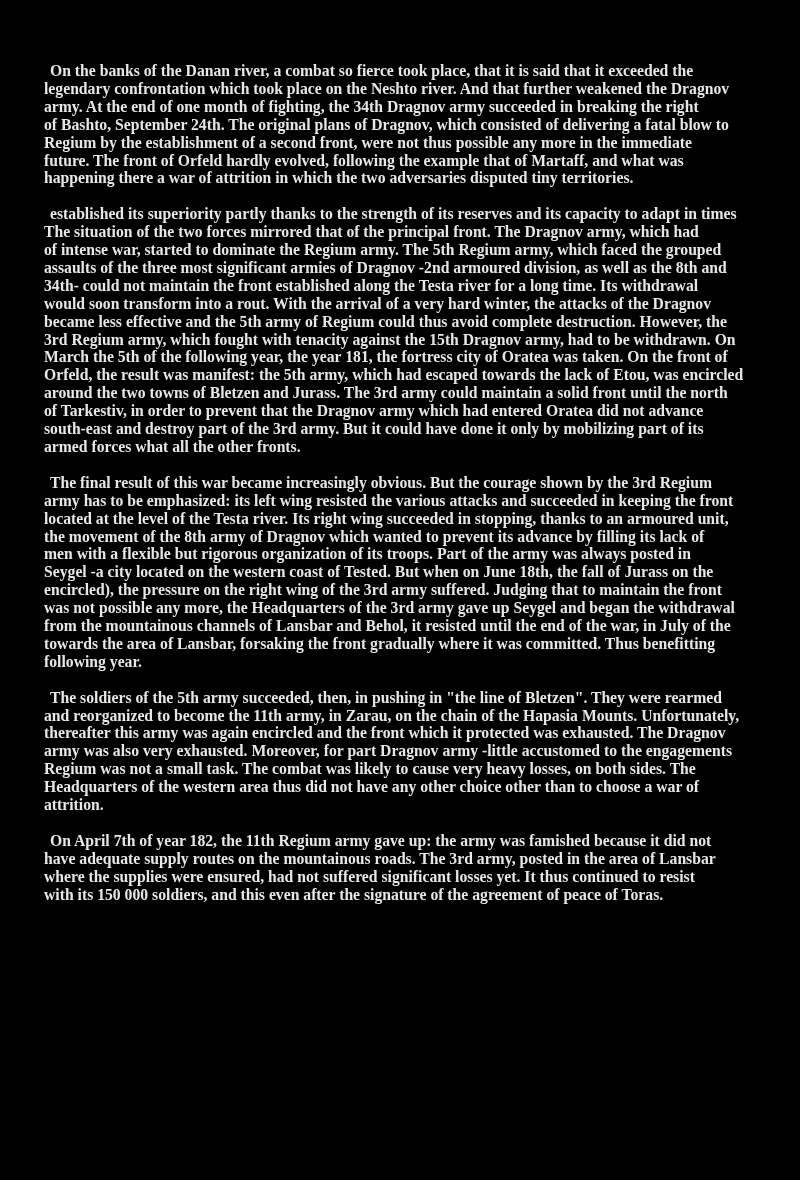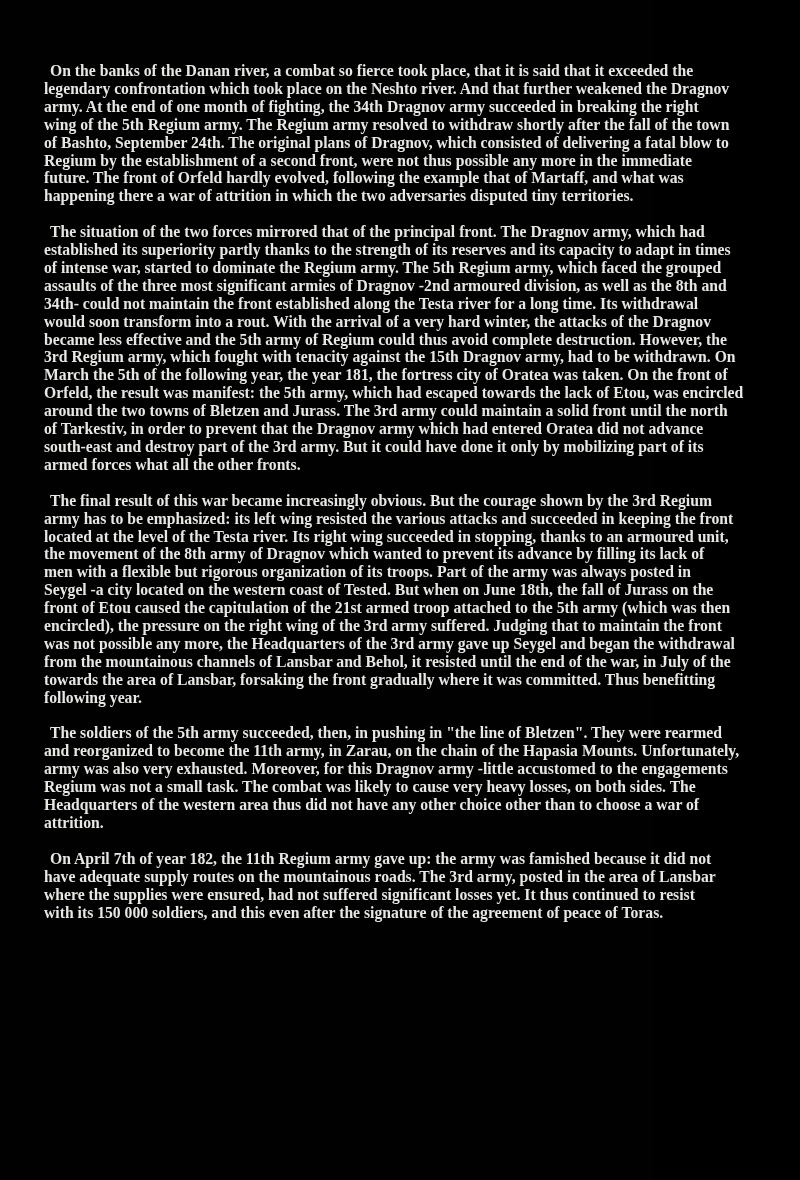--- a/index.html
+++ b/index.html
@@ -47,60 +47,59 @@
 </style>
 </head>
 <body>
 
 <div class="page">
   <div class="text-block" id="text-block" style="color: rgb(231, 231, 228);">
       <p class="paragraph">
         <span class="text-line">On the banks of the Danan river, a combat so fierce took place, that it is said that it exceeded the</span>
         <span class="text-line">legendary confrontation which took place on the Neshto river. And that further weakened the Dragnov</span>
         <span class="text-line">army. At the end of one month of fighting, the 34th Dragnov army succeeded in breaking the right</span>
-        <span class="text-line">wing of the 5th Regium army. The Regium army resolved to withdraw shortly after the fall of the town</span>
         <span class="text-line">of Bashto, September 24th. The original plans of Dragnov, which consisted of delivering a fatal blow to</span>
         <span class="text-line">Regium by the establishment of a second front, were not thus possible any more in the immediate</span>
         <span class="text-line">future. The front of Orfeld hardly evolved, following the example that of Martaff, and what was</span>
         <span class="text-line">happening there a war of attrition in which the two adversaries disputed tiny territories.</span>
       </p>
       <p class="paragraph">
+        <span class="text-line">established its superiority partly thanks to the strength of its reserves and its capacity to adapt in times</span>
         <span class="text-line">The situation of the two forces mirrored that of the principal front. The Dragnov army, which had</span>
-        <span class="text-line">established its superiority partly thanks to the strength of its reserves and its capacity to adapt in times</span>
         <span class="text-line">of intense war, started to dominate the Regium army. The 5th Regium army, which faced the grouped</span>
         <span class="text-line">assaults of the three most significant armies of Dragnov -2nd armoured division, as well as the 8th and</span>
         <span class="text-line">34th- could not maintain the front established along the Testa river for a long time. Its withdrawal</span>
         <span class="text-line">would soon transform into a rout. With the arrival of a very hard winter, the attacks of the Dragnov</span>
         <span class="text-line">became less effective and the 5th army of Regium could thus avoid complete destruction. However, the</span>
         <span class="text-line">3rd Regium army, which fought with tenacity against the 15th Dragnov army, had to be withdrawn. On</span>
         <span class="text-line">March the 5th of the following year, the year 181, the fortress city of Oratea was taken. On the front of</span>
         <span class="text-line">Orfeld, the result was manifest: the 5th army, which had escaped towards the lack of Etou, was encircled</span>
         <span class="text-line">around the two towns of Bletzen and Jurass. The 3rd army could maintain a solid front until the north</span>
         <span class="text-line">of Tarkestiv, in order to prevent that the Dragnov army which had entered Oratea did not advance</span>
         <span class="text-line">south-east and destroy part of the 3rd army. But it could have done it only by mobilizing part of its</span>
         <span class="text-line">armed forces what all the other fronts.</span>
       </p>
       <p class="paragraph">
         <span class="text-line">The final result of this war became increasingly obvious. But the courage shown by the 3rd Regium</span>
         <span class="text-line">army has to be emphasized: its left wing resisted the various attacks and succeeded in keeping the front</span>
         <span class="text-line">located at the level of the Testa river. Its right wing succeeded in stopping, thanks to an armoured unit,</span>
         <span class="text-line">the movement of the 8th army of Dragnov which wanted to prevent its advance by filling its lack of</span>
         <span class="text-line">men with a flexible but rigorous organization of its troops. Part of the army was always posted in</span>
         <span class="text-line">Seygel -a city located on the western coast of Tested. But when on June 18th, the fall of Jurass on the</span>
-        <span class="text-line">front of Etou caused the capitulation of the 21st armed troop attached to the 5th army (which was then</span>
         <span class="text-line">encircled), the pressure on the right wing of the 3rd army suffered. Judging that to maintain the front</span>
         <span class="text-line">was not possible any more, the Headquarters of the 3rd army gave up Seygel and began the withdrawal</span>
         <span class="text-line">from the mountainous channels of Lansbar and Behol, it resisted until the end of the war, in July of the</span>
         <span class="text-line">towards the area of Lansbar, forsaking the front gradually where it was committed. Thus benefitting</span>
         <span class="text-line">following year.</span>
       </p>
       <p class="paragraph">
         <span class="text-line">The soldiers of the 5th army succeeded, then, in pushing in "the line of Bletzen". They were rearmed</span>
         <span class="text-line">and reorganized to become the 11th army, in Zarau, on the chain of the Hapasia Mounts. Unfortunately,</span>
-        <span class="text-line">army was also very exhausted. Moreover, for this Dragnov army -little accustomed to the engagements</span>
+        <span class="text-line">thereafter this army was again encircled and the front which it protected was exhausted. The Dragnov</span>
+        <span class="text-line">army was also very exhausted. Moreover, for part Dragnov army -little accustomed to the engagements</span>
         <span class="text-line">Regium was not a small task. The combat was likely to cause very heavy losses, on both sides. The</span>
         <span class="text-line">Headquarters of the western area thus did not have any other choice other than to choose a war of</span>
         <span class="text-line">attrition.</span>
       </p>
       <p class="paragraph">
         <span class="text-line">On April 7th of year 182, the 11th Regium army gave up: the army was famished because it did not</span>
         <span class="text-line">have adequate supply routes on the mountainous roads. The 3rd army, posted in the area of Lansbar</span>
         <span class="text-line">where the supplies were ensured, had not suffered significant losses yet. It thus continued to resist</span>
         <span class="text-line">with its 150 000 soldiers, and this even after the signature of the agreement of peace of Toras.</span>
       </p>

